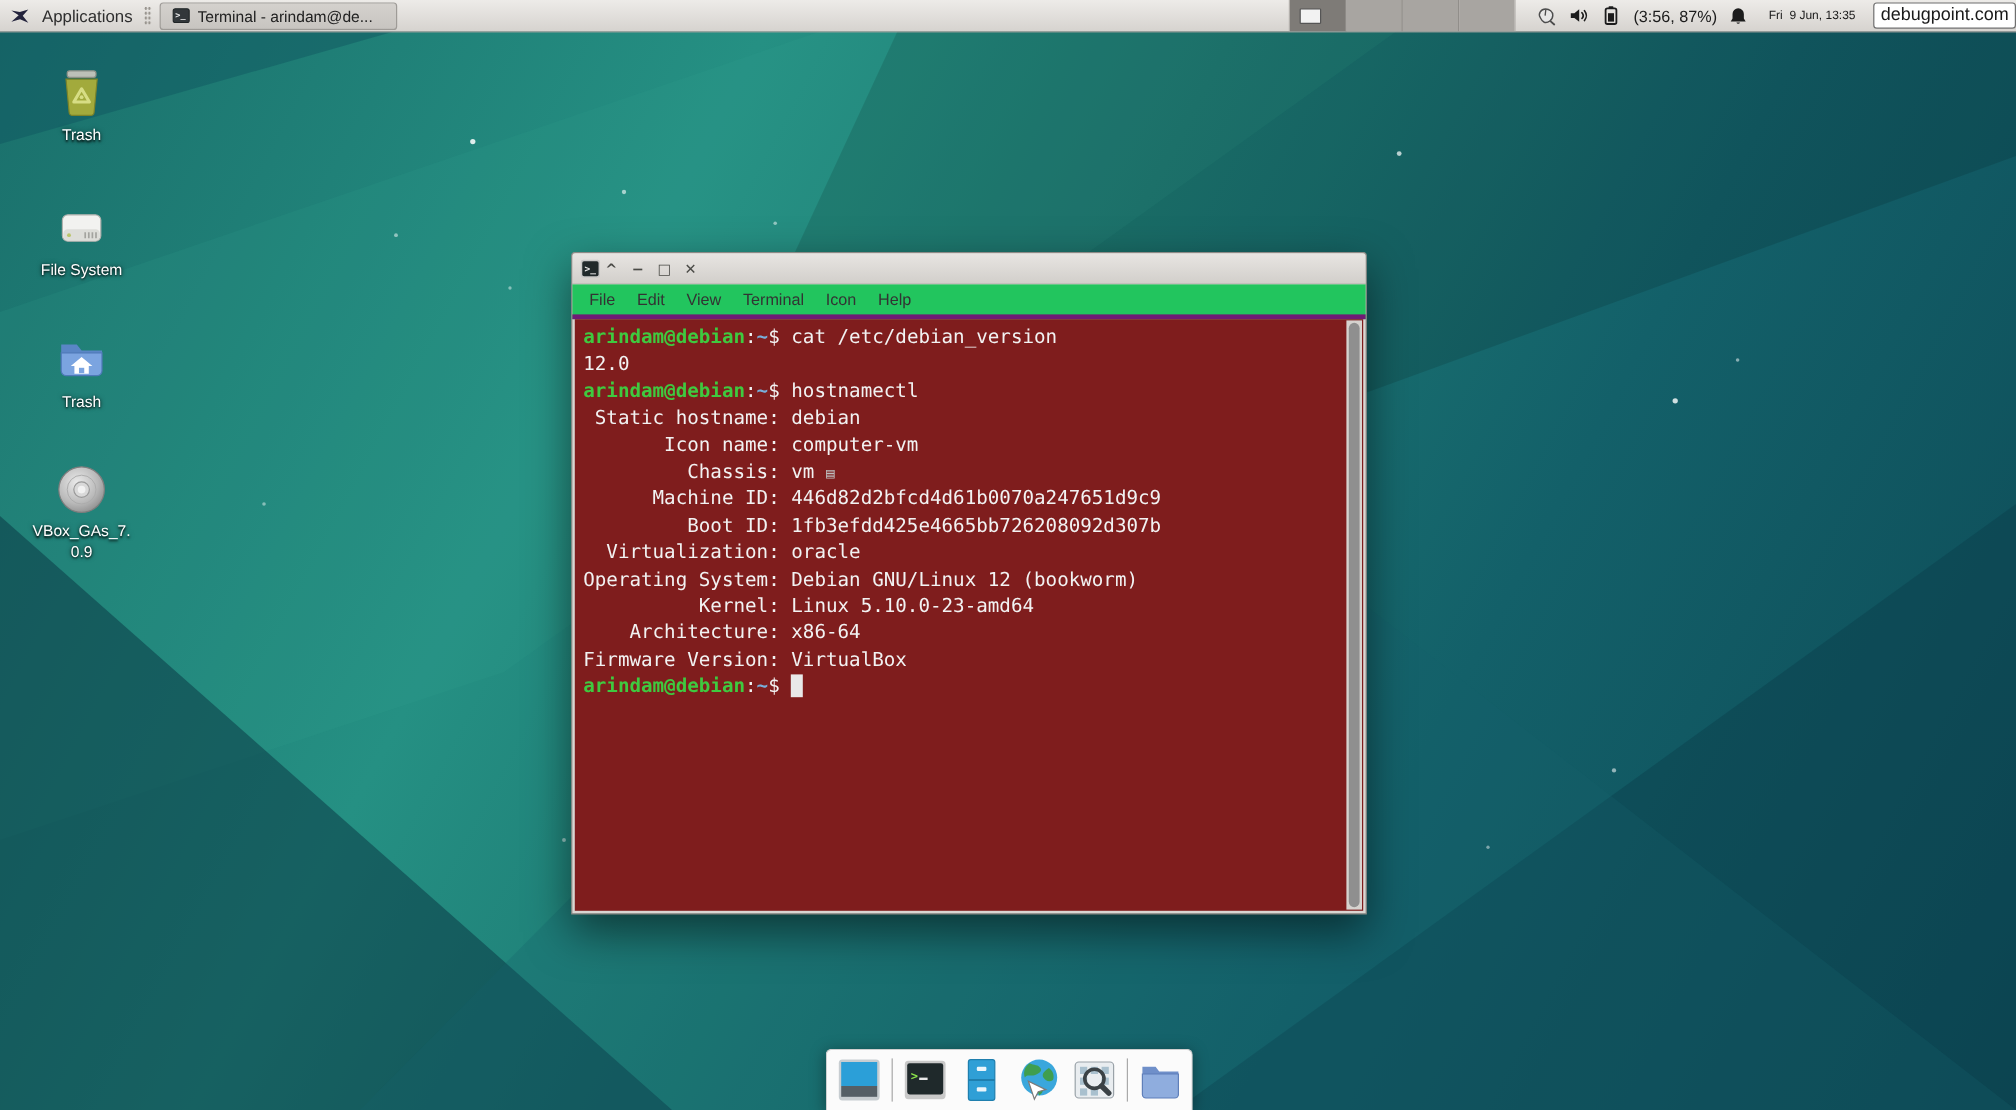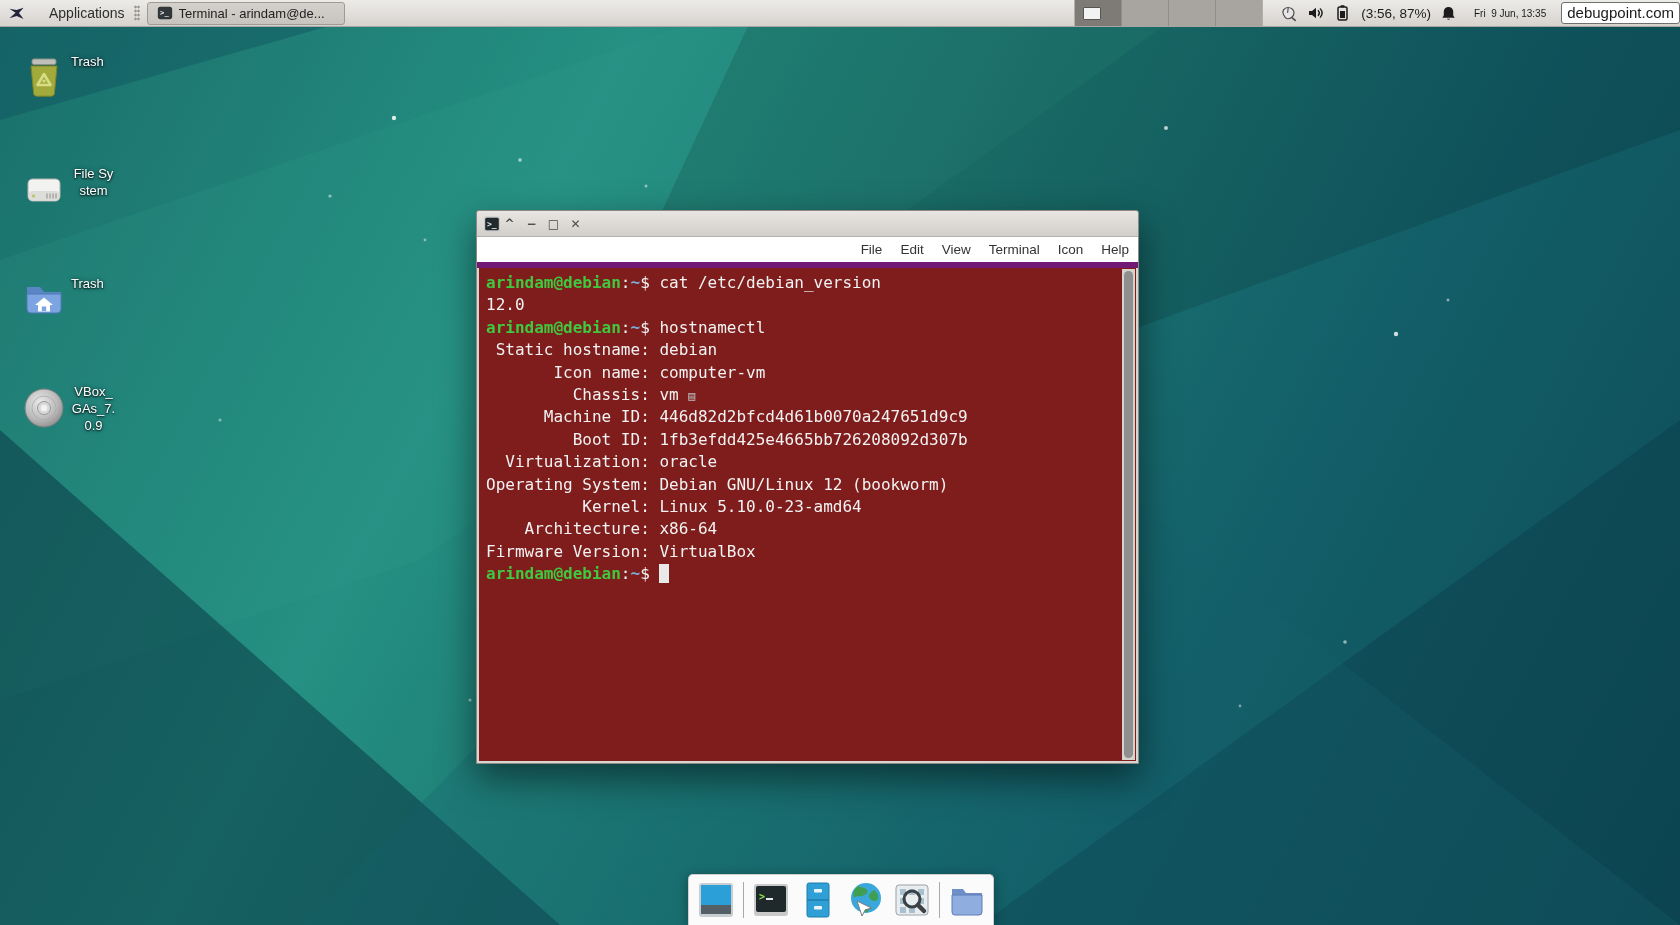--- a/index.html
+++ b/index.html
@@ -1,55 +1,55 @@
 <!DOCTYPE html>
 <html style="--term-bg: #000000; --term-fg: #f2f2f2; --term-green: #3fc93f; --term-blue: #79aed9;"><head>
 <meta charset="utf-8">
 <style>
   html,body{margin:0;padding:0;width:1680px;height:925px;overflow:hidden;font-family:"Liberation Sans",sans-serif;}
   .desktop{position:absolute;inset:0;background:linear-gradient(118deg,#1a6f6b 0%,#259083 30%,#1d7a74 48%,#136069 70%,#0d4a56 100%);}
   .wallpaper-svg{position:absolute;inset:0;}
 
   
   .panel{position:absolute;top:0;left:0;right:0;height:26px;background:linear-gradient(#edebe8,#d6d3cf);border-bottom:1px solid #a9a6a2;display:flex;align-items:center;z-index:20;color:#2b2b2b;}
-  .app-btn{display:flex;align-items:center;gap:24px;height:100%;padding:0 6px 0 8px;cursor:default;}
+  .app-btn{display:flex;align-items:center;gap:10px;height:100%;padding:0 6px 0 8px;cursor:default;}
   .app-btn .lbl{font-size:14px;color:#2e2e2e;}
   .grip{width:6px;height:16px;background-image:radial-gradient(#99958f 1px,transparent 1.2px);background-size:3px 4px;margin:0 3px;}
   .task-btn{display:flex;align-items:center;gap:6px;height:21px;margin-left:4px;padding:0 9px;width:178px;background:linear-gradient(#d4d1cd,#c7c4c0);border:1px solid #9e9b97;border-radius:3px;}
   .task-btn .lbl{font-size:13px;color:#222;white-space:nowrap;overflow:hidden;}
   .pager{margin-left:auto;display:flex;height:100%;border-left:1px solid #b3b0ac;border-right:1px solid #b3b0ac;}
   .ws{width:46px;height:100%;background:#a8a5a1;border-right:1px solid #918e8a;position:relative;}
   .ws:last-child{border-right:none;}
   .ws.active{background:#7e7b77;}
   .ws-win{position:absolute;left:8px;top:7px;width:16px;height:11px;background:#f2f2f2;border:1px solid #555;border-radius:1px;}
   .tray{display:flex;align-items:center;gap:9px;margin-left:16px;height:100%;}
   .tray svg{display:block;}
   .batt-txt{font-size:13.5px;color:#1c1c1c;}
   .clock{font-size:10px;color:#1a1a1a;white-space:pre;margin:0 6px 0 8px;}
   .watermark{background:#ffffff;border:1px solid #6f6f6f;border-radius:3px;padding:1px 5px 2px;font-size:15px;color:#1a1a1a;margin-right:0;white-space:nowrap;}
 
   
   .dicons{position:absolute;left:20px;top:26px;width:96px;}
-  .dicon{position:absolute;left:0;width:96px;display:flex;align-items:flex-start;gap:3px;cursor:default;}
+  .dicon{position:absolute;left:0;width:96px;display:flex;flex-direction:column;align-items:center;gap:3px;cursor:default;}
   .dicon:nth-child(1){top:28px;}
   .dicon:nth-child(2){top:140px;}
   .dicon:nth-child(3){top:250px;}
   .dicon:nth-child(4){top:358px;}
   .dicon .ic{width:48px;height:48px;}
   .dicon .ic svg{width:48px;height:48px;display:block;}
   .dicon .lbl{font-size:13px;color:#fff;text-align:center;max-width:82px;line-height:1.3;word-break:break-all;text-shadow:0 1px 2px rgba(0,0,0,.95),0 0 4px rgba(0,0,0,.6);}
 
   
   .window{position:absolute;left:476px;top:210px;width:661px;background:#d9d6d2;border:1px solid #8d8a86;border-radius:3px 3px 0 0;box-shadow:0 14px 36px rgba(0,0,0,.5);z-index:10;}
   .titlebar{height:25px;background:linear-gradient(#e8e5e2,#d2cfcb);display:flex;align-items:center;padding:0 6px;border-bottom:1px solid #b5b2ae;border-radius:3px 3px 0 0;}
   .title-icon{width:18px;height:18px;flex:0 0 auto;}
   .title{flex:1;text-align:center;font-size:13px;font-weight:bold;color:#3a3a3a;white-space:nowrap;overflow:hidden;}
   .controls{display:flex;gap:5px;margin-right:2px;}
   .win-ctrl{width:17px;height:18px;display:flex;align-items:center;justify-content:center;color:#4a4a46;font-size:12px;font-weight:bold;font-family:"DejaVu Sans",sans-serif;}
-  .menubar{height:25px;background:#ffffff;border-bottom:6px solid #701a75;display:flex;align-items:center;padding-left:5px;justify-content:flex-end;}
+  .menubar{height:25px;background:#22c55e;border-bottom:4px solid #701a75;display:flex;align-items:center;padding-left:5px;}
   .menu-item{font-size:13.5px;color:#333;padding:2px 9px;}
   .term-area{margin:0 2px 2px;position:relative;background:#7f1d1d;height:493px;}
   .term-out{position:absolute;left:7px;top:4px;right:20px;bottom:0;font-family:"DejaVu Sans Mono",monospace;font-size:16px;line-height:22.4px;white-space:pre;}
   .tline{height:22.4px;}
   .c-fg{color:var(--term-fg);}
   .c-green{color:var(--term-green);font-weight:bold;}
   .c-blue{color:var(--term-blue);font-weight:bold;}
   .c-icon{color:#bdbdbd;font-size:12px;}
   .c-cursor{display:inline-block;width:9.6px;height:19px;background:#e9e9e9;vertical-align:-4px;}
   .scrollbar{position:absolute;right:1px;top:1px;bottom:1px;width:13px;background:#d6d3cf;}

